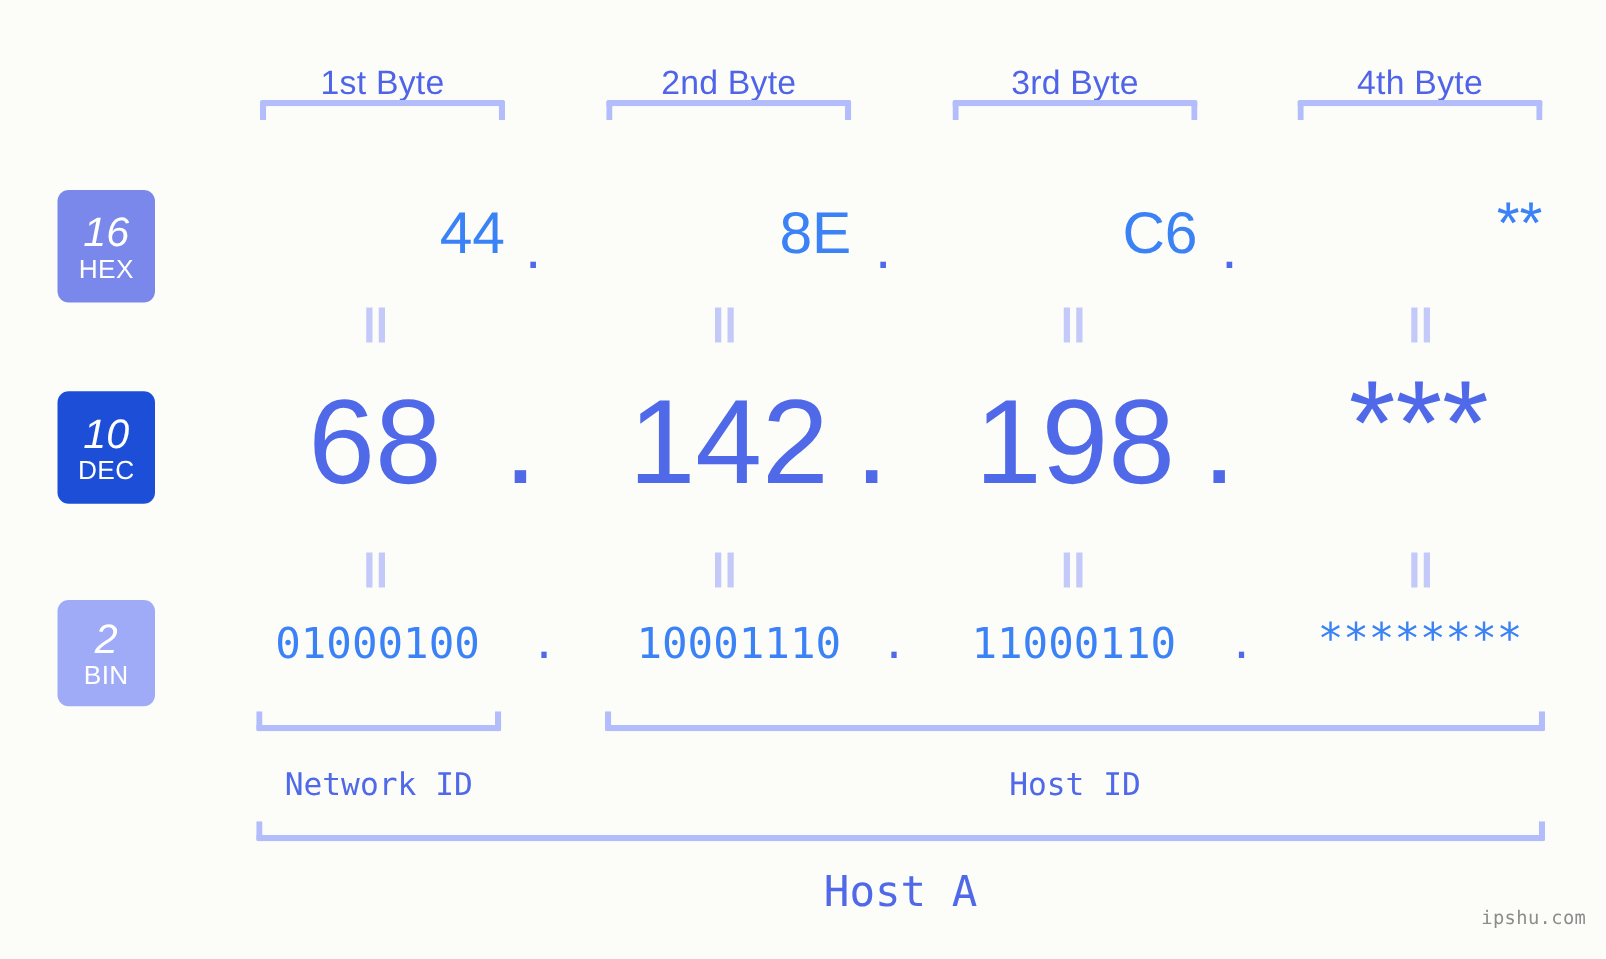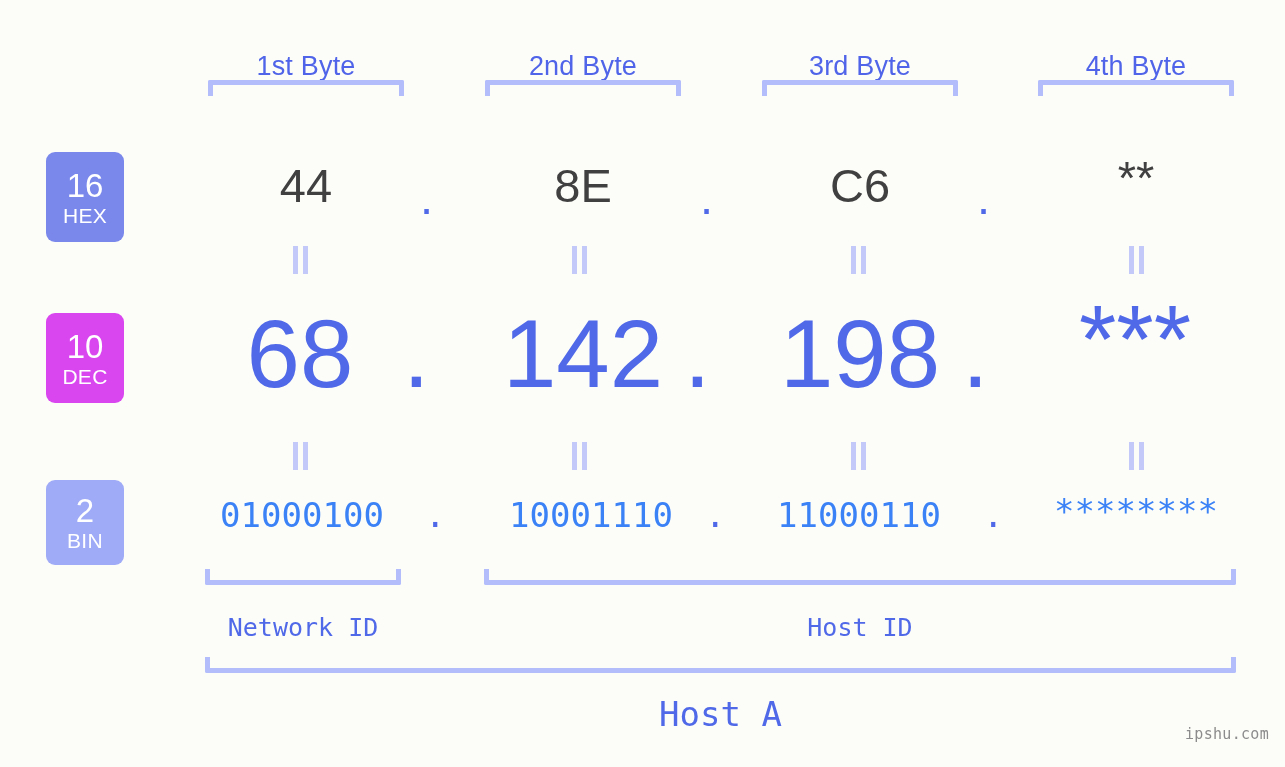--- a/index.html
+++ b/index.html
@@ -65,45 +65,46 @@
     flex-direction: column;
     align-items: center;
     justify-content: center;
     line-height: 1;
     box-sizing: border-box;
   }
   .badge .num {
     font-size: 33px;
     line-height: 36px;
     font-weight: 400;
+    font-style: italic;
   }
   .badge .nm {
     font-size: 21px;
     line-height: 23px;
     font-weight: 400;
     letter-spacing: 0.3px;
   }
   #badge-hex { top: 152px; height: 90px; background: #7a88ec; }
-  #badge-dec { top: 313px; height: 90px; background: #d946ef; }
+  #badge-dec { top: 313px; height: 90px; background: #1d4ed8; }
   #badge-bin { top: 480px; height: 85px; background: #9fabf6; }
 
   
   .cell {
     position: absolute;
     text-align: center;
     white-space: nowrap;
     color: #7b8aed;
   }
   .dot {
     position: absolute;
     color: #5069e8;
     white-space: nowrap;
   }
 
-  .row-hex .cell { font-size: 47px; line-height: 56px; color: #404040; }
+  .row-hex .cell { font-size: 47px; line-height: 56px; color: #3b82f6; text-align: right; }
   .row-hex .dot  { font-size: 47px; line-height: 56px; color: #5069e8; }
 
   .row-dec .cell { font-size: 96px; line-height: 108px; color: #5069e8; font-weight: 400; }
   .row-dec .dot  { font-size: 96px; line-height: 108px; color: #5069e8; }
 
   .row-bin .cell {
     font-size: 34px;
     line-height: 42px;
     color: #3b82f6;
     font-family: "DejaVu Sans Mono", monospace;

